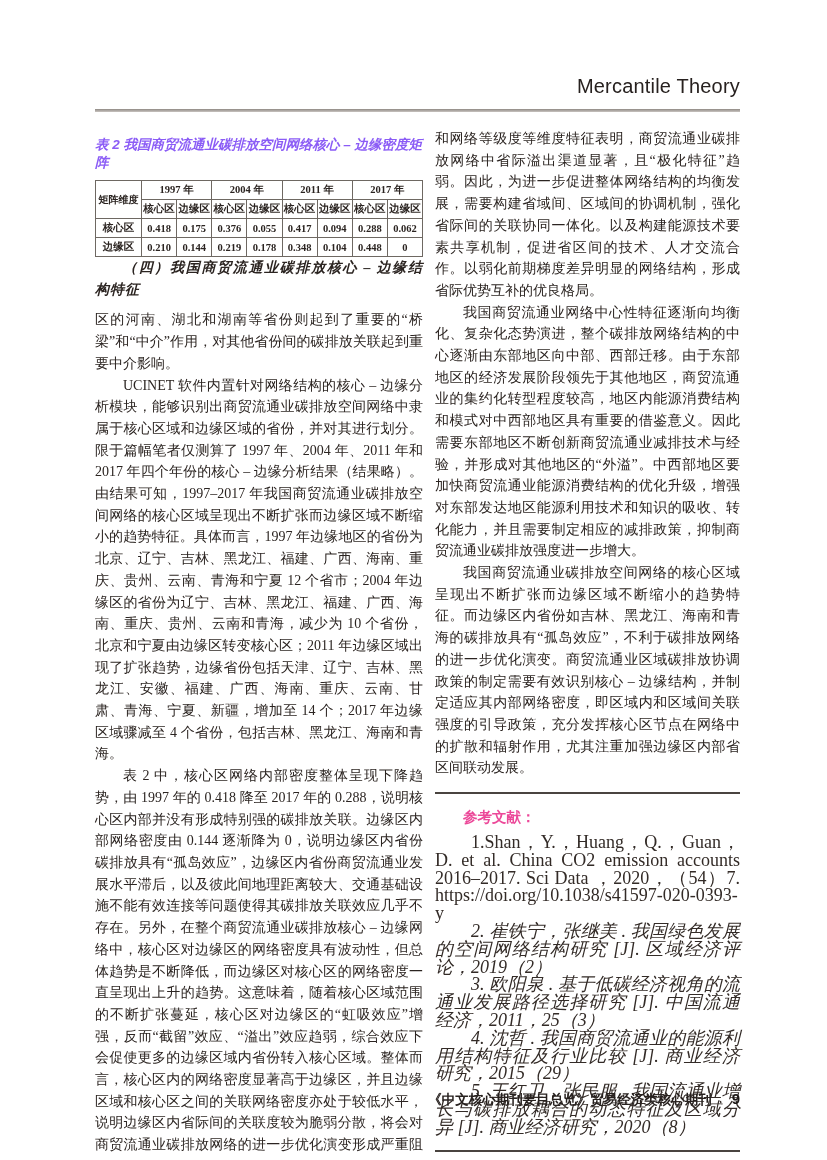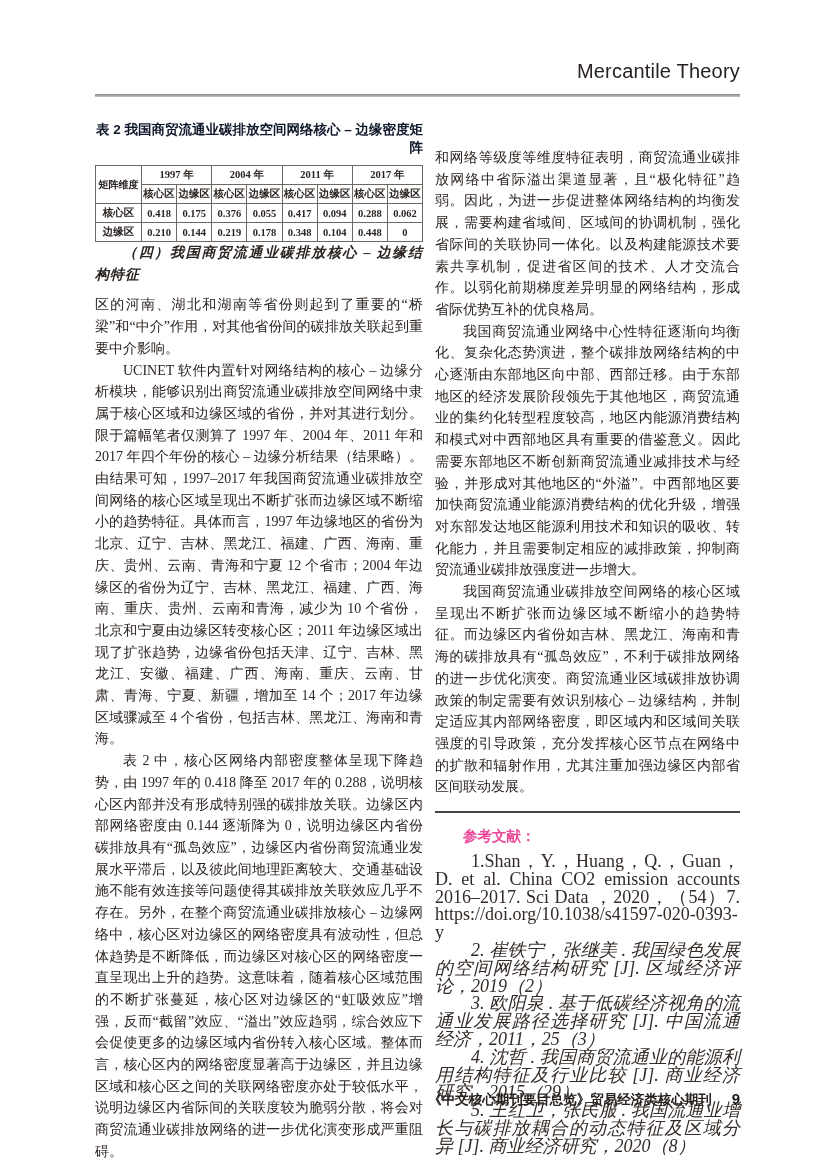--- a/index.html
+++ b/index.html
@@ -5,21 +5,21 @@
   * { margin: 0; padding: 0; box-sizing: border-box; }
   html, body { background: #ffffff; }
   .page {
     position: relative;
     width: 827px;
     height: 1160px;
     margin: 0 auto;
     background: #ffffff;
     color: #2b2421;
     font-family: "Liberation Serif", "DejaVu Serif", serif;
-    padding: 1px 87px 0 95px;
+    padding: 16px 87px 0 95px;
     overflow: hidden;
   }
   
   .running-head {
     padding-top: 58px;
     text-align: right;
     font-family: "Liberation Sans", "DejaVu Sans", sans-serif;
     font-size: 20px;
     letter-spacing: 0.2px;
     color: #27211f;
@@ -35,23 +35,24 @@
     display: grid;
     grid-template-columns: 328px 1fr;
     column-gap: 12px;
     padding-top: 16px;
   }
   
   .table-title {
     font-family: "Liberation Sans", "DejaVu Sans", sans-serif;
     font-weight: bold;
     font-size: 13.5px;
-    text-align: right;
+    text-align: left;
     margin: 8px 0 8px 0;
-    color: #0f172a;
+    color: #8b5cf6;
+    font-style: italic;
   }
   table.density {
     width: 100%;
     border-collapse: collapse;
     border: 1.4px solid #55504b;
     font-size: 10.5px;
     color: #2b2421;
     table-layout: fixed;
   }
   table.density td {
@@ -63,21 +64,21 @@
   }
   table.density td.corner { width: 46px; font-size: 10px; }
   
   .bp {
     font-size: 14px;
     line-height: 21.7px;
     text-align: justify;
     text-indent: 2em;
     color: #2b2421;
   }
-  .bp.noindent { text-indent: 0; margin-top: 34px; }
+  .bp.noindent { text-indent: 0; }
   .bp.first-after-table { margin-top: 9px; }
   .bp.kaiti-sub {
     font-style: italic;
     font-weight: bold;
     letter-spacing: 1px;
   }
   
   .rule {
     height: 2px;
     background: #4a4440;

